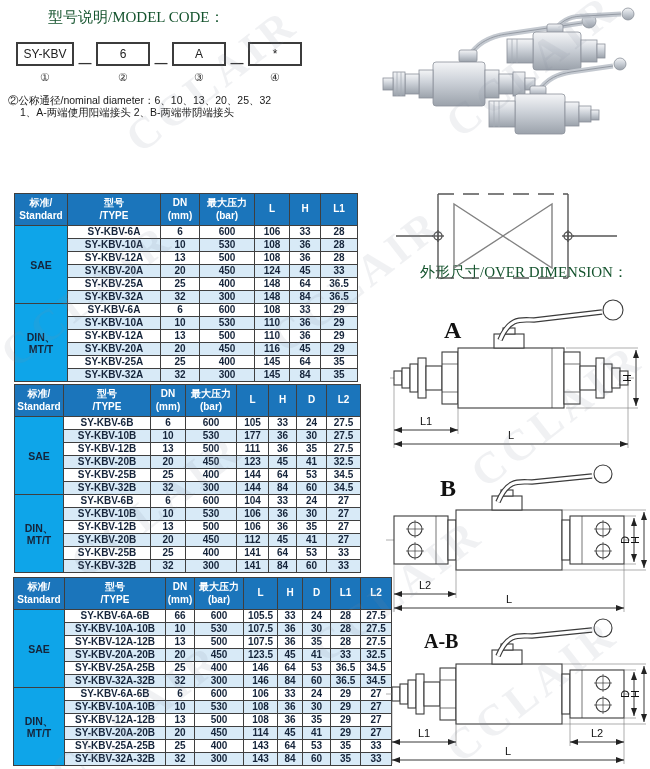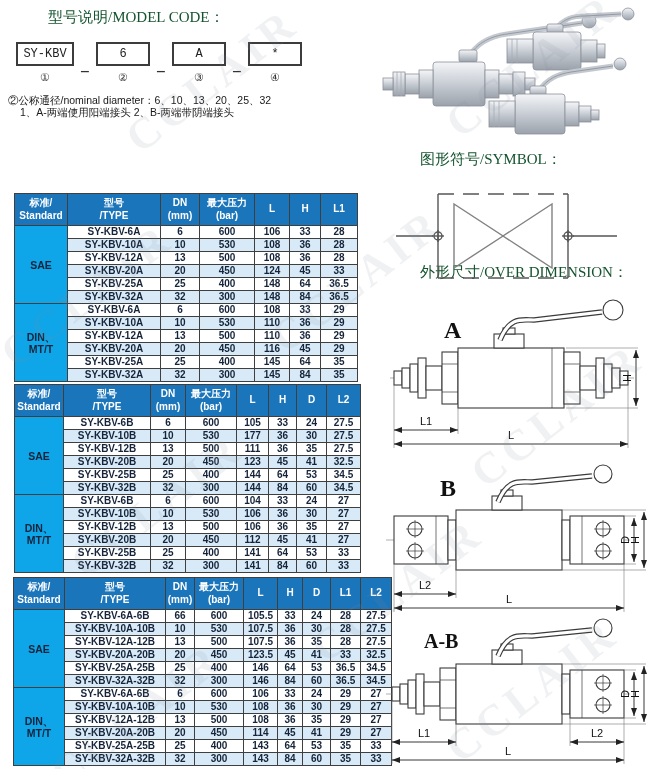--- a/index.html
+++ b/index.html
@@ -10,21 +10,21 @@
   .watermark {
     position:absolute; font-size:44px; font-weight:bold; letter-spacing:5px;
     color:rgba(130,142,155,0.12); transform:rotate(-38deg);
     font-family:"Liberation Serif", serif; pointer-events:none; z-index:6;
   }
   .sec-title {
     position:absolute; font-family:"Liberation Serif", serif; font-weight:normal;
     color:#14532d; font-size:15px; z-index:2; white-space:nowrap;margin-left:38px;
   }
   
-  .mc-row { position:absolute; left:16px; top:42px; display:flex; align-items:flex-end; z-index:2;font-family:Liberation Mono, monospace; }
+  .mc-row { position:absolute; left:16px; top:42px; display:flex; align-items:center; z-index:2; }
   .mc-item { display:flex; flex-direction:column; align-items:center; }
   .mc-box {
     border:2px solid #3c3c3c; width:50px; height:20px; line-height:20px;
     text-align:center; font-size:12px; color:#222; background:#fff;
   }
   .mc-box.wide { width:54px; }
   .mc-num { font-size:11px; color:#333; margin-top:5px; }
   .mc-dash { width:22px; text-align:center; line-height:24px; font-weight:bold; color:#333; font-size:13px; }
   .notes { position:absolute; left:8px; top:95px; width:365px; z-index:2; }
   .note-line { font-size:10.5px; line-height:11.5px; color:#191919; white-space:nowrap; }
@@ -557,21 +557,20 @@
     <rect class="met" x="155" y="80" width="16" height="10" rx="2" fill="url(#g1)"></rect>
     <rect class="met" x="140" y="88" width="50" height="40" rx="3" fill="url(#g1)"></rect>
     <rect class="met" x="114" y="95" width="26" height="26" fill="url(#g1)"></rect>
     <line class="ridge" x1="119" y1="95" x2="119" y2="121"></line>
       <line class="ridge" x1="124" y1="95" x2="124" y2="121"></line>
     <rect class="met" x="190" y="96" width="14" height="24" fill="url(#g1)"></rect>
     <rect class="met" x="204" y="100" width="12" height="16" fill="url(#g1)"></rect>
     <rect class="met" x="216" y="104" width="8" height="10" fill="url(#g1)"></rect>
   </svg>
 
-  <div class="sec-title" style="left:382px; top:150px;">图形符号/SYMBOL：</div>
 
   <svg style="left:392px; top:182px;" width="230" height="108" viewBox="0 0 230 108">
     <line class="sym" x1="4" y1="54" x2="41" y2="54"></line>
     <circle class="sym" cx="46" cy="54" r="4"></circle>
     <line class="sym" x1="46" y1="48" x2="46" y2="60" stroke-width="0.8"></line>
     <line class="sym" x1="40" y1="54" x2="52" y2="54" stroke-width="0.8"></line>
     <line class="sym" x1="46" y1="12" x2="46" y2="96"></line>
     <line class="sym" x1="176" y1="12" x2="176" y2="96"></line>
     <line class="sym" x1="46" y1="12" x2="176" y2="12" stroke-dasharray="16 9"></line>
     <line class="sym" x1="46" y1="96" x2="176" y2="96" stroke-dasharray="16 9"></line>

